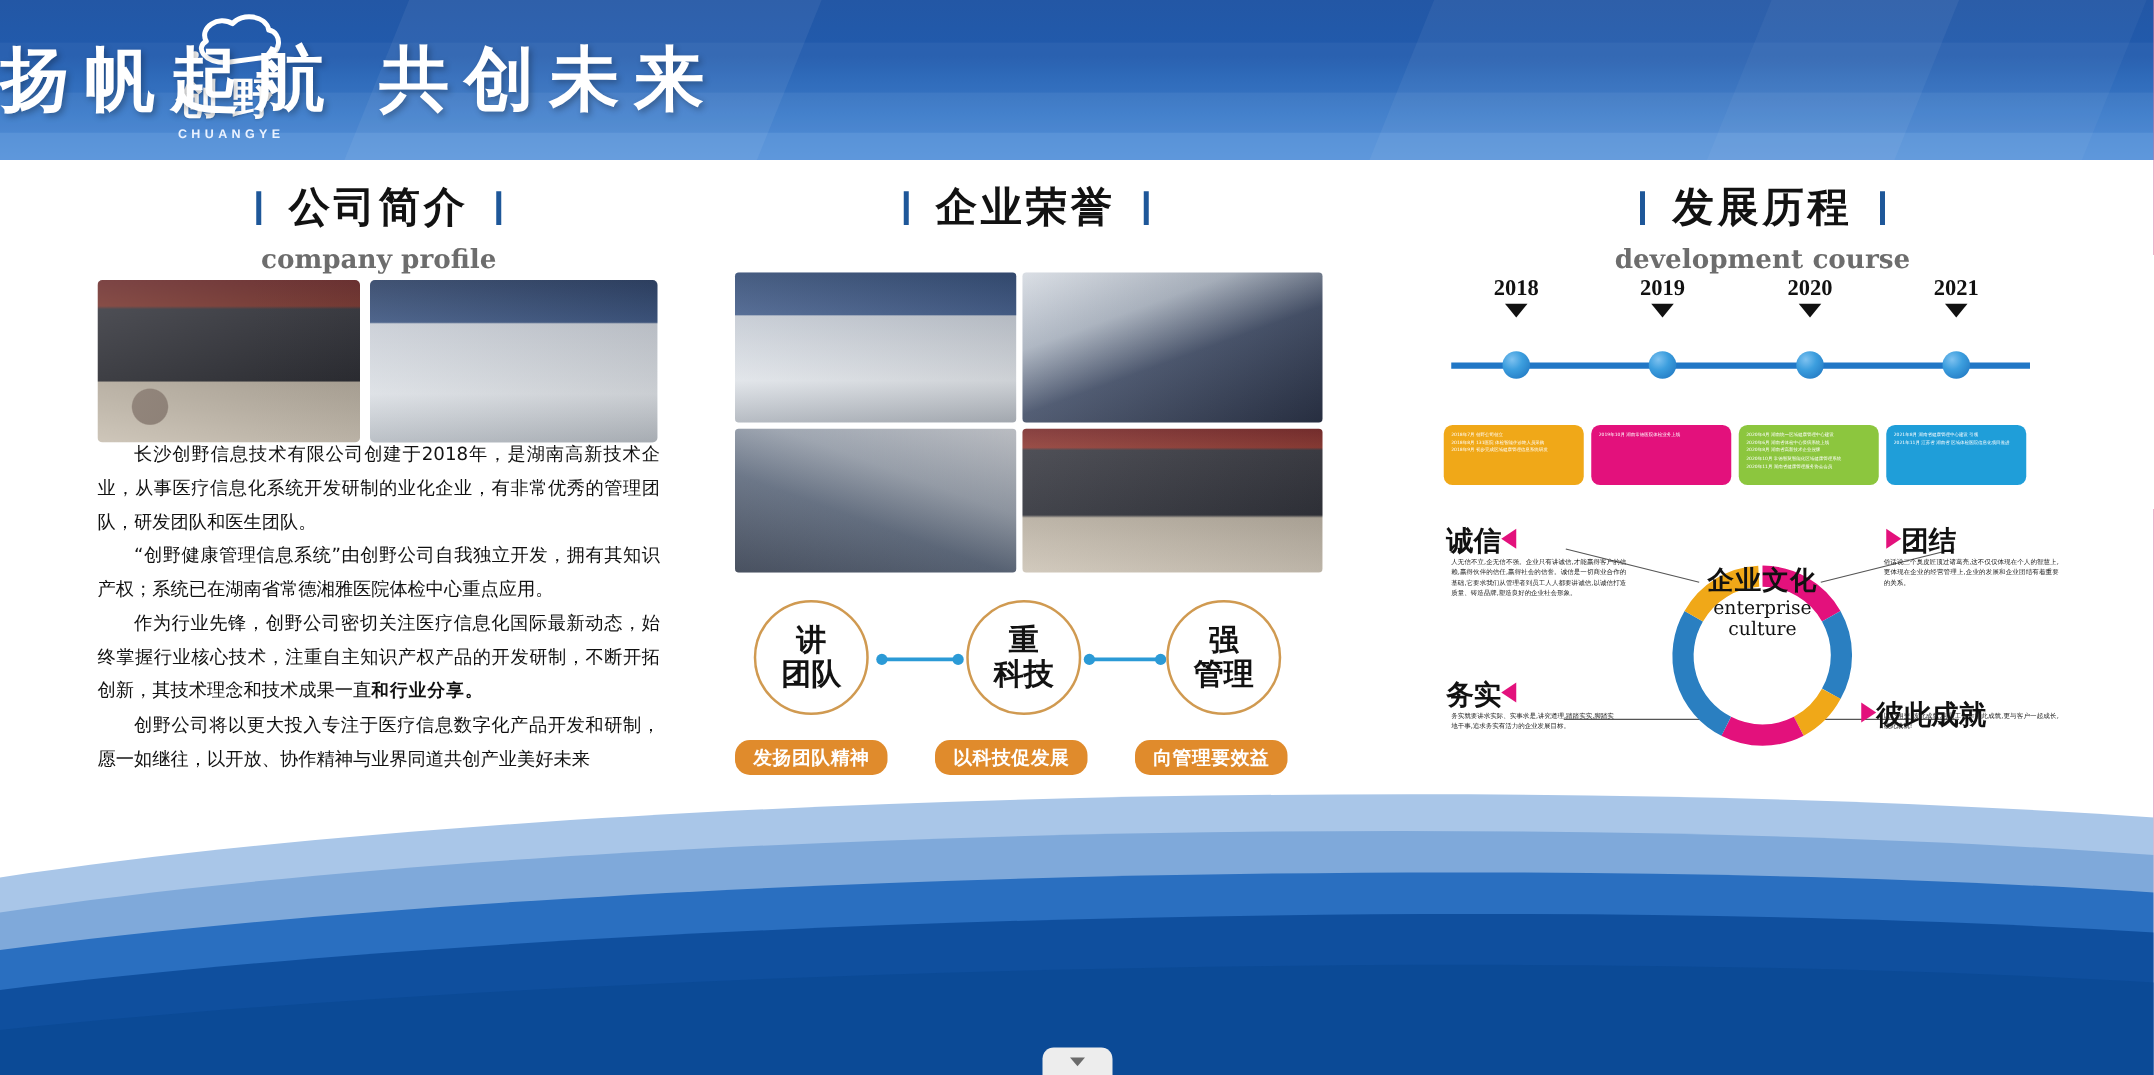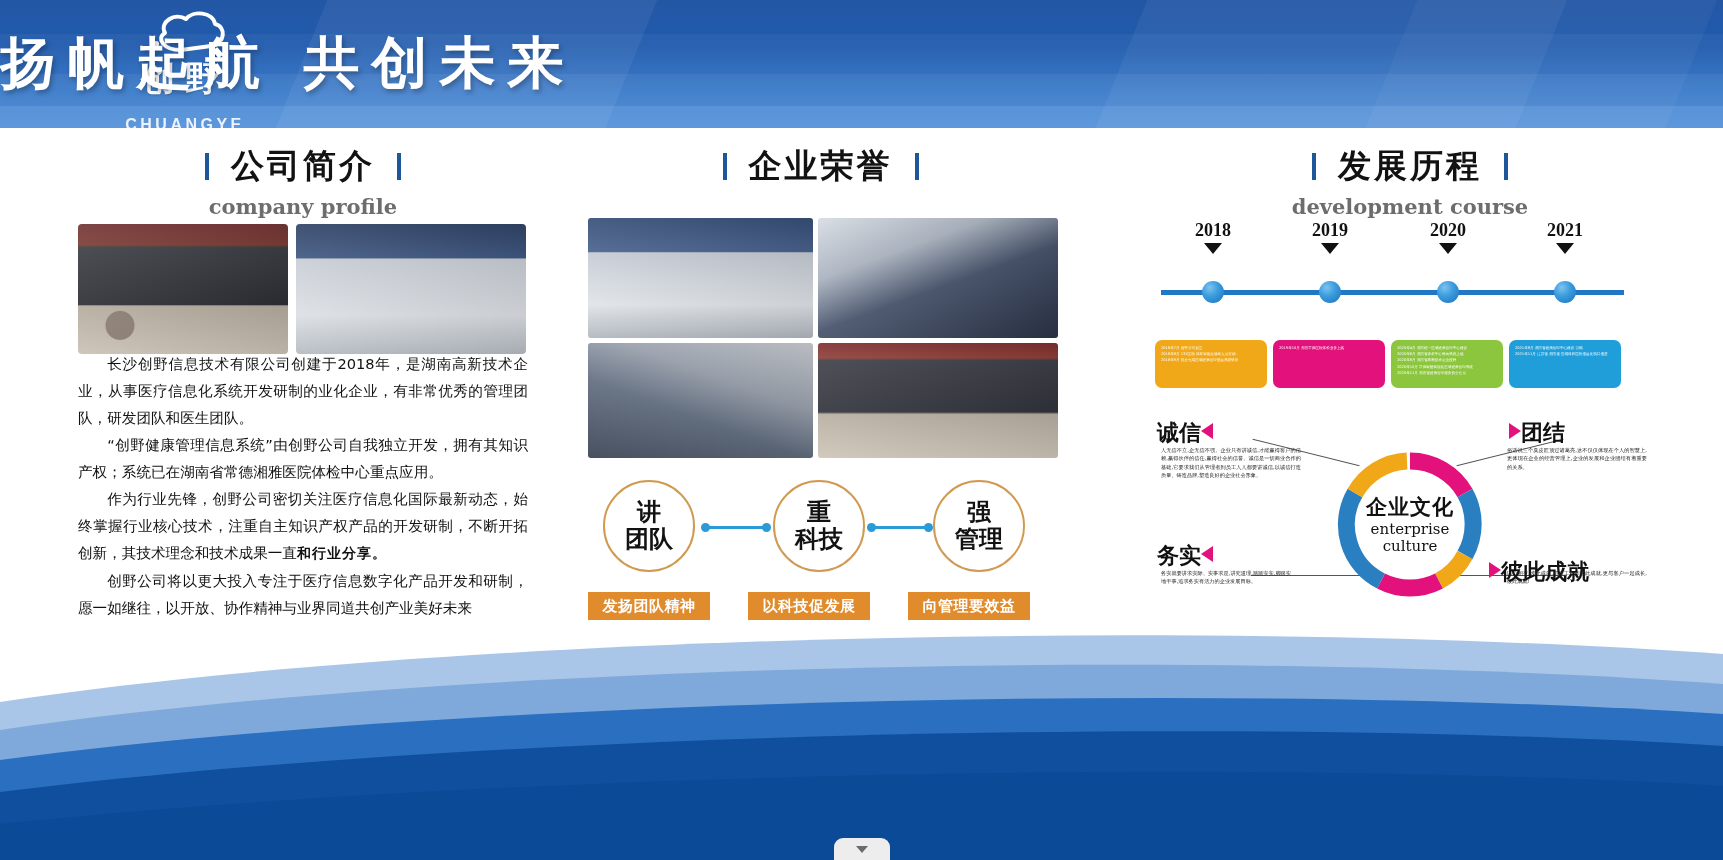--- a/index.html
+++ b/index.html
@@ -46,22 +46,22 @@
     color: #fff; text-align: center;
   }
   .logo-cloud { position: absolute; left: 78px; top: 2px; }
   .logo-cn {
     position: absolute; left: 0; top: 48px; width: 220px;
     font-family: "DejaVu Serif", serif;
     font-size: 34px; font-weight: 700; letter-spacing: 10px;
     color: #fff; text-shadow: 0 1px 2px rgba(0,0,0,.2);
   }
   .logo-en {
-    position: absolute; left: 0; top: 108px; width: 220px;
-    font-size: 16px; letter-spacing: 3.5px; font-weight: 700; color: #eaf2ff;
+    position: absolute; left: 0; top: 94px; width: 220px;
+    font-size: 10px; letter-spacing: 3.5px; font-weight: 700; color: #eaf2ff;
   }
 
   .hdr-title {
     position: absolute; left: 0; top: 26px; width: 1723px;
     text-align: left;
     font-family: "DejaVu Sans", sans-serif;
     font-size: 56px; font-weight: 700; letter-spacing: 12px;
     color: #ffffff;
     text-shadow: 2px 3px 5px rgba(0,0,0,0.28);
   }
@@ -167,21 +167,21 @@
   .flow-link::after { right:-4px; }
   .fl1 { left: 117px; width: 62px; }
   .fl2 { left: 283px; width: 58px; }
 
   .flow-tag {
     position: absolute; top: 112px; height: 27px;
     background: #e08b2c; color: #fff;
     display: flex; align-items: center; justify-content: center;
     font-family: "DejaVu Sans", sans-serif;
     font-size: 15px; font-weight: 700; letter-spacing: .5px;
-    border-radius: 0; white-space: nowrap; padding: 14px 10px;
+    border-radius: 12px; white-space: nowrap; padding: 14px 10px;
   }
   .ft1 { left: 0px;   width: 122px; }
   .ft2 { left: 160px; width: 122px; }
   .ft3 { left: 320px; width: 122px; }
 
   
   .col-right { position: absolute; left: 1155px; top: 0; width: 510px; }
 
   .years { position: absolute; left: 0; top: 92px; width: 510px; height: 48px; }
   .year {
@@ -226,21 +226,21 @@
   .c1 { left: 118px; background: #e3117c; color: #e3117c; }
   .c2 { left: 236px; background: #8cc63e; color: #8cc63e; }
   .c3 { left: 354px; background: #1f9ed9; color: #1f9ed9; }
   .tl-card ul li { color: #ffffff; }
 
   
   .culture { position: absolute; left: 0; top: 290px; width: 510px; height: 230px; }
   .ring { position: absolute; left: 181px; top: 32px; width: 148px; height: 148px; }
   .ring-center {
     position: absolute; left: 0; top: 0; width: 148px; height: 148px;
-    display: flex; flex-direction: column; align-items: center; justify-content: center;
+    display: flex; flex-direction: column; align-items: center; 
   }
   .ring-cn {
     font-family: "DejaVu Serif", serif;
     font-size: 21px; font-weight: 700; color: #111; letter-spacing: 1px;
   }
   .ring-en {
     font-family: "DejaVu Serif", serif;
     font-size: 15px; color: #111; line-height: 17px; text-align: center;
   }
 

